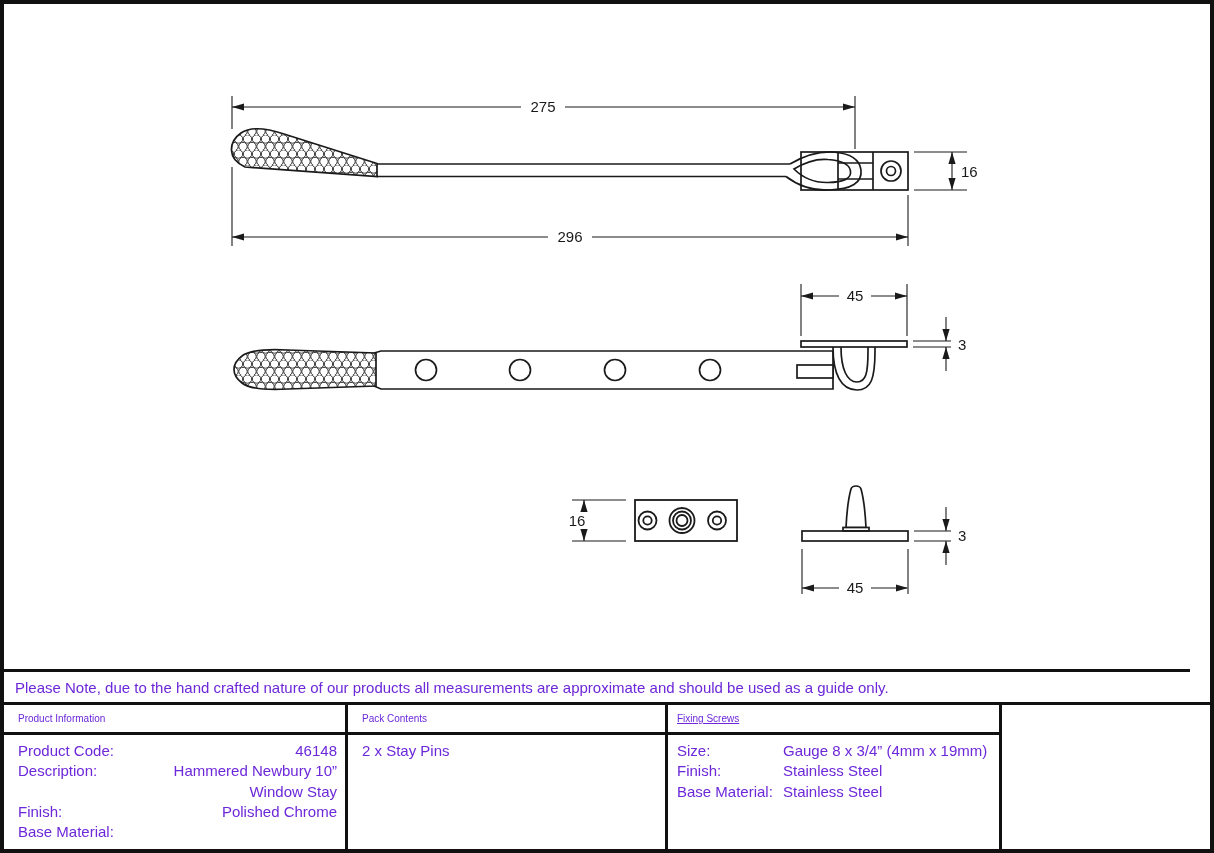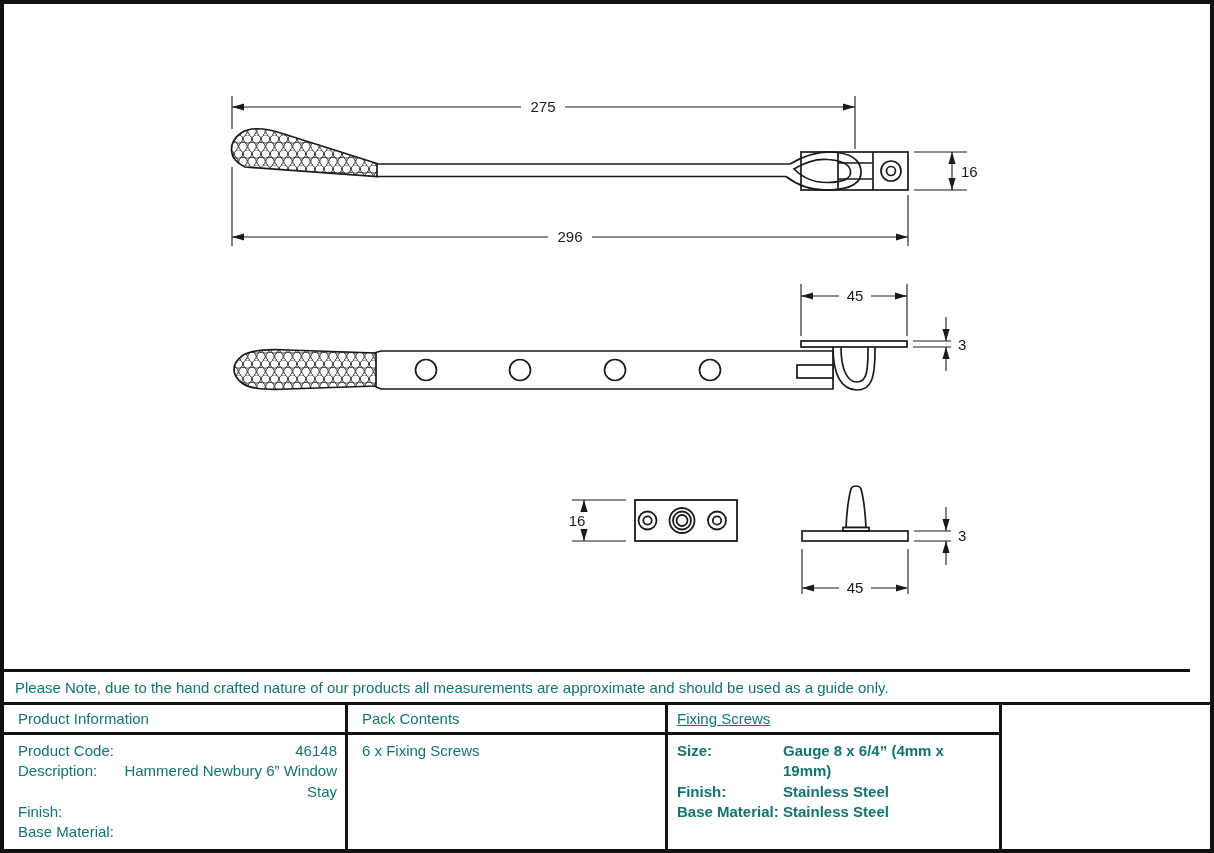--- a/index.html
+++ b/index.html
@@ -1,32 +1,32 @@
 <!DOCTYPE html>
 <html><head>
 <meta charset="utf-8">
 <style>
   html,body{margin:0;padding:0;background:#fff;}
   .page{position:relative;width:1214px;height:853px;background:#fff;overflow:hidden;
-        font-family:"Liberation Sans",sans-serif;color:#0f766e;}
+        font-family:"Liberation Sans",sans-serif;color:#6d28d9;}
   .frame{position:absolute;inset:0;border:4px solid #111;pointer-events:none;z-index:10;}
   .drawing{position:absolute;left:0;top:0;}
   
   .note-row{position:absolute;left:0;top:669px;width:1190px;height:33px;border-top:3px solid #111;
             display:flex;align-items:center;box-sizing:border-box;}
   .note-row span{padding-left:15px;font-size:15px;}
   
   .tbl{position:absolute;left:0;top:702px;width:1214px;height:151px;border-top:3px solid #111;box-sizing:border-box;}
   .vline{position:absolute;top:0;bottom:0;width:3px;background:#111;}
   .v1{left:345px;} .v2{left:665px;} .v3{left:999px;}
   .hdr-sep{position:absolute;left:0;top:27px;width:1001px;height:3px;background:#111;}
-  .hdr{position:absolute;top:0;height:27px;display:flex;align-items:center;font-size:15px;}
+  .hdr{position:absolute;top:0;height:27px;display:flex;align-items:center;font-size:10px;}
   .hdr.h1{left:18px;} .hdr.h2{left:362px;} .hdr.h3{left:677px;text-decoration:underline;}
   .cell{position:absolute;top:36px;font-size:15px;line-height:20.3px;}
-  .c1{left:18px;width:320px;} .c2{left:362px;width:295px;} .c3{left:677px;width:318px;font-weight:bold;}
+  .c1{left:18px;width:320px;} .c2{left:362px;width:295px;} .c3{left:677px;width:318px;}
   .kv{display:flex;align-items:flex-start;}
   .c1 .k{flex:0 0 103px;} .c3 .k{flex:0 0 106px;}
   .c1 .v{width:216px;text-align:right;}
   text{font-family:"Liberation Sans",sans-serif;font-size:15px;fill:#1a1a1a;}
 </style>
 </head>
 <body>
 
 <div class="page">
   <div class="frame"></div>
@@ -172,38 +172,39 @@
     <div class="hdr h2">Pack Contents</div>
     <div class="hdr h3">Fixing Screws</div>
 
     <div class="cell c1">
       <div class="kv">
         <span class="k">Product Code:</span>
         <span class="v">46148</span>
       </div>
       <div class="kv">
         <span class="k">Description:</span>
-        <span class="v">Hammered Newbury 6” Window Stay</span>
+        <span class="v">Hammered Newbury 10” Window Stay</span>
       </div>
       <div class="kv">
         <span class="k">Finish:</span>
+        <span class="v">Polished Chrome</span>
       </div>
       <div class="kv">
         <span class="k">Base Material:</span>
       </div>
     </div>
 
     <div class="cell c2">
-      <div>6 x Fixing Screws</div>
+      <div>2 x Stay Pins</div>
     </div>
 
     <div class="cell c3">
       <div class="kv">
         <span class="k">Size:</span>
-        <span class="v">Gauge 8 x 6/4” (4mm x 19mm)</span>
+        <span class="v">Gauge 8 x 3/4” (4mm x 19mm)</span>
       </div>
       <div class="kv">
         <span class="k">Finish:</span>
         <span class="v">Stainless Steel</span>
       </div>
       <div class="kv">
         <span class="k">Base Material:</span>
         <span class="v">Stainless Steel</span>
       </div>
     </div>

